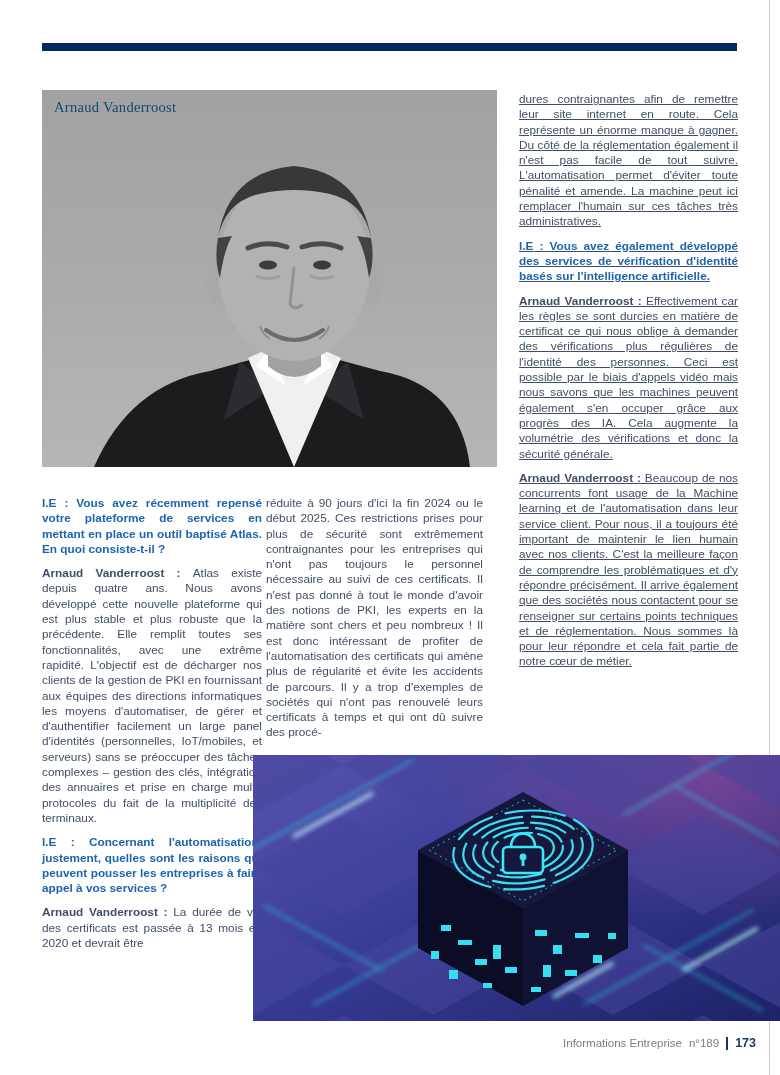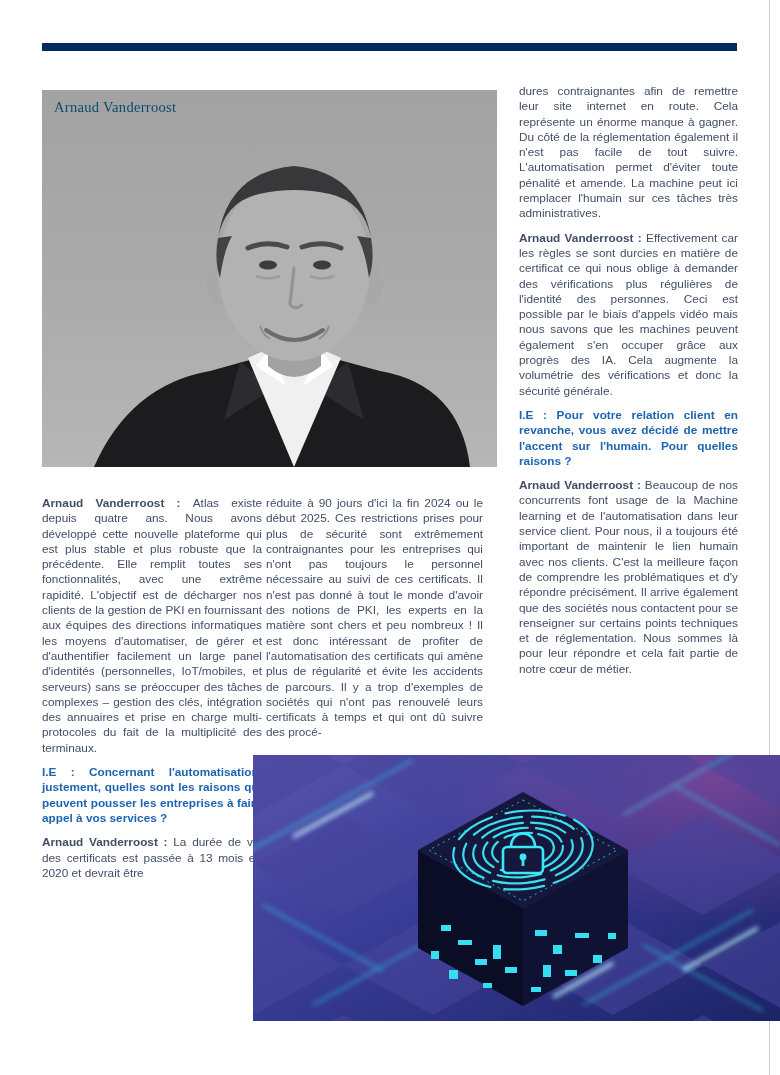--- a/index.html
+++ b/index.html
@@ -12,21 +12,21 @@
   .edge-line{position:absolute;left:769px;top:0;width:1px;height:1075px;background:var(--c-edge-line);}
   .top-bar{position:absolute;left:42px;top:43px;width:695px;height:8px;background:var(--c-topbar);}
   .portrait{position:absolute;left:42px;top:90px;width:455px;height:377px;overflow:hidden;}
   .portrait svg{display:block;width:100%;height:100%;}
   .portrait-caption{position:absolute;left:12px;top:9px;font-family:"Liberation Serif",serif;
         font-size:14.5px;color:#0c4a6e;letter-spacing:.3px;}
   .col{position:absolute;font-size:11.8px;line-height:15.3px;text-align:justify;}
   .col p{margin:0 0 9px 0;}
   .col p.q{color:var(--c-heading);font-weight:bold;}
   .col p strong{font-weight:bold;}
-  .col-right{left:519px;top:84px;width:219px;}
+  .col-right{left:519px;top:92px;width:219px;text-decoration:underline;}
   .col-left{left:42px;top:496px;width:220px;}
   .col-middle{left:266px;top:496px;width:217px;}
   .cube-image{position:absolute;left:253px;top:755px;width:527px;height:266px;overflow:hidden;}
   .cube-image svg{display:block;width:100%;height:100%;}
   .footer{position:absolute;left:400px;top:1036px;width:356px;display:flex;justify-content:flex-end;
         align-items:center;gap:7px;font-size:11.5px;color:var(--c-footer-gray);}
   .footer .sep{width:2px;height:13px;background:var(--c-pagenum);}
   .footer .pagenum{color:var(--c-pagenum);font-weight:bold;font-size:12.5px;}
 </style>
 </head>
@@ -80,25 +80,26 @@
 
       <path d="M224 240 Q 252 260 281 240" stroke="#6c6c6e" stroke-width="4" fill="none" stroke-linecap="round"></path>
       <path d="M218 236 Q 221 245 228 249" stroke="#8e8e8e" stroke-width="2" fill="none"></path>
       <path d="M287 236 Q 284 245 277 249" stroke="#8e8e8e" stroke-width="2" fill="none"></path>
     </svg>
     <span class="portrait-caption">Arnaud Vanderroost</span>
   </div>
 
   <div class="col col-right">
       <p class="body">dures contraignantes afin de remettre leur site internet en route. Cela représente un énorme manque à gagner. Du côté de la réglementation également il n'est pas facile de tout suivre. L'automatisation permet d'éviter toute pénalité et amende. La machine peut ici remplacer l'humain sur ces tâches très administratives.</p>
+      <p class="q">I.E : Vous avez également développé des services de vérification d'identité basés sur l'intelligence artificielle.</p>
       <p class="body"><strong>Arnaud Vanderroost : </strong>Effectivement car les règles se sont durcies en matière de certificat ce qui nous oblige à demander des vérifications plus régulières de l'identité des personnes. Ceci est possible par le biais d'appels vidéo mais nous savons que les machines peuvent également s'en occuper grâce aux progrès des IA. Cela augmente la volumétrie des vérifications et donc la sécurité générale.</p>
-      <p class="q">I.E : Pour votre relation client en revanche, vous avez décidé de mettre l'accent sur l'humain. Pour quelles raisons ?</p>
       <p class="body"><strong>Arnaud Vanderroost : </strong>Beaucoup de nos concurrents font usage de la Machine learning et de l'automatisation dans leur service client. Pour nous, il a toujours été important de maintenir le lien humain avec nos clients. C'est la meilleure façon de comprendre les problématiques et d'y répondre précisément. Il arrive également que des sociétés nous contactent pour se renseigner sur certains points techniques et de réglementation. Nous sommes là pour leur répondre et cela fait partie de notre cœur de métier.</p>
     </div>
   <div class="col col-left">
+      <p class="q">I.E : Vous avez récemment repensé votre plateforme de services en mettant en place un outil baptisé Atlas. En quoi consiste-t-il ?</p>
       <p class="body"><strong>Arnaud Vanderroost : </strong>Atlas existe depuis quatre ans. Nous avons développé cette nouvelle plateforme qui est plus stable et plus robuste que la précédente. Elle remplit toutes ses fonctionnalités, avec une extrême rapidité. L'objectif est de décharger nos clients de la gestion de PKI en fournissant aux équipes des directions informatiques les moyens d'automatiser, de gérer et d'authentifier facilement un large panel d'identités (personnelles, IoT/mobiles, et serveurs) sans se préoccuper des tâches complexes – gestion des clés, intégration des annuaires et prise en charge multi-protocoles du fait de la multiplicité des terminaux.</p>
       <p class="q">I.E : Concernant l'automatisation, justement, quelles sont les raisons qui peuvent pousser les entreprises à faire appel à vos services ?</p>
       <p class="body"><strong>Arnaud Vanderroost : </strong>La durée de vie des certificats est passée à 13 mois en 2020 et devrait être</p>
     </div>
   <div class="col col-middle">
       <p class="body">réduite à 90 jours d'ici la fin 2024 ou le début 2025. Ces restrictions prises pour plus de sécurité sont extrêmement contraignantes pour les entreprises qui n'ont pas toujours le personnel nécessaire au suivi de ces certificats. Il n'est pas donné à tout le monde d'avoir des notions de PKI, les experts en la matière sont chers et peu nombreux ! Il est donc intéressant de profiter de l'automatisation des certificats qui amène plus de régularité et évite les accidents de parcours. Il y a trop d'exemples de sociétés qui n'ont pas renouvelé leurs certificats à temps et qui ont dû suivre des procé-</p>
     </div>
 
   <div class="cube-image">
     <svg viewBox="0 0 527 266" preserveAspectRatio="none">
@@ -185,14 +186,20 @@
 
       <g stroke="#3ae9f7" stroke-width="2.6" fill="#15173c" stroke-linejoin="round">
         <path d="M258 92 C 258 74 282 74 282 92" fill="none"></path>
         <rect x="250" y="92" width="40" height="26" rx="4"></rect>
       </g>
       <circle cx="270" cy="102" r="3.4" fill="#3ae9f7"></circle>
       <rect x="268.6" y="104" width="2.8" height="7" fill="#3ae9f7"></rect>
     </svg>
   </div>
 
+  <div class="footer">
+    <span>Informations Entreprise</span>
+    <span>n°189</span>
+    <span class="sep"></span>
+    <span class="pagenum">173</span>
+  </div>
 
 </div>
 
 </body></html>

